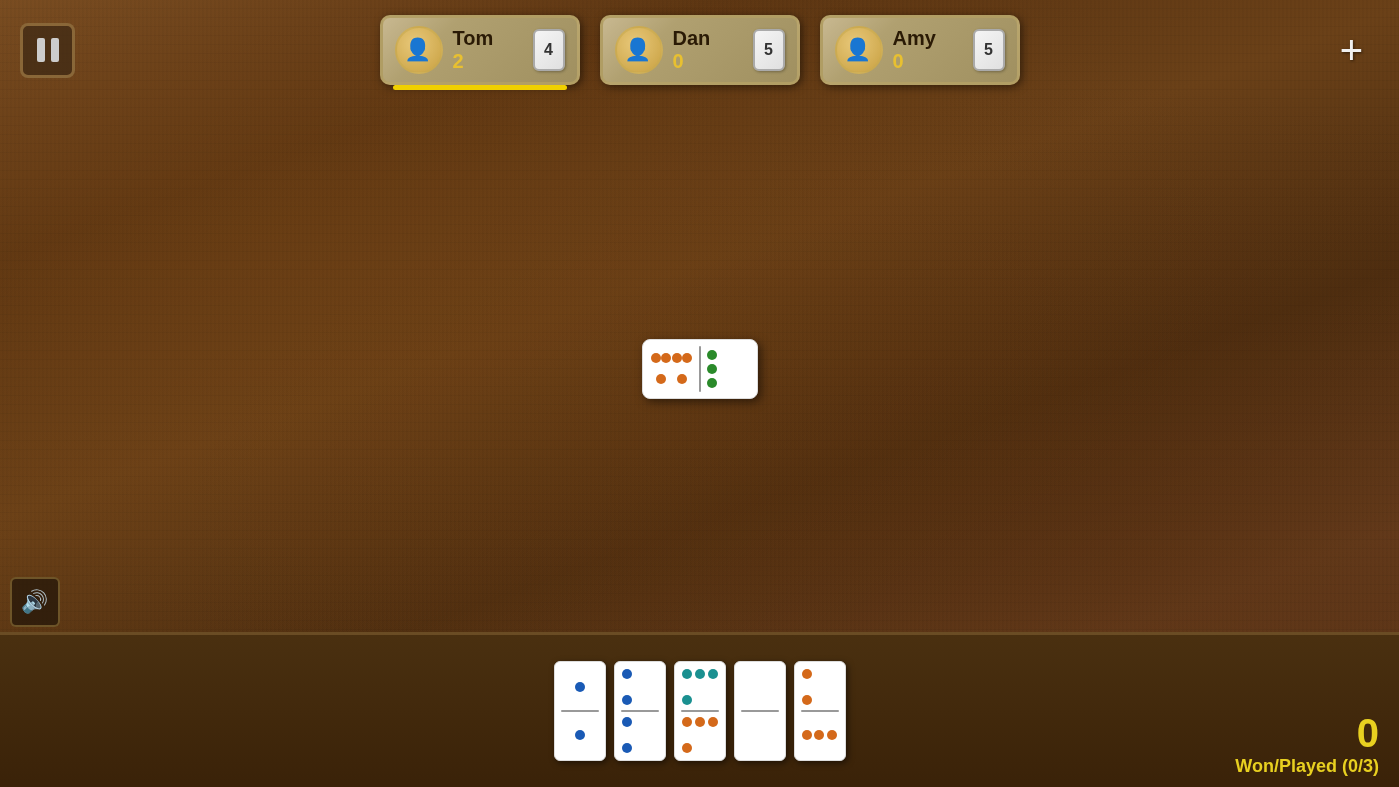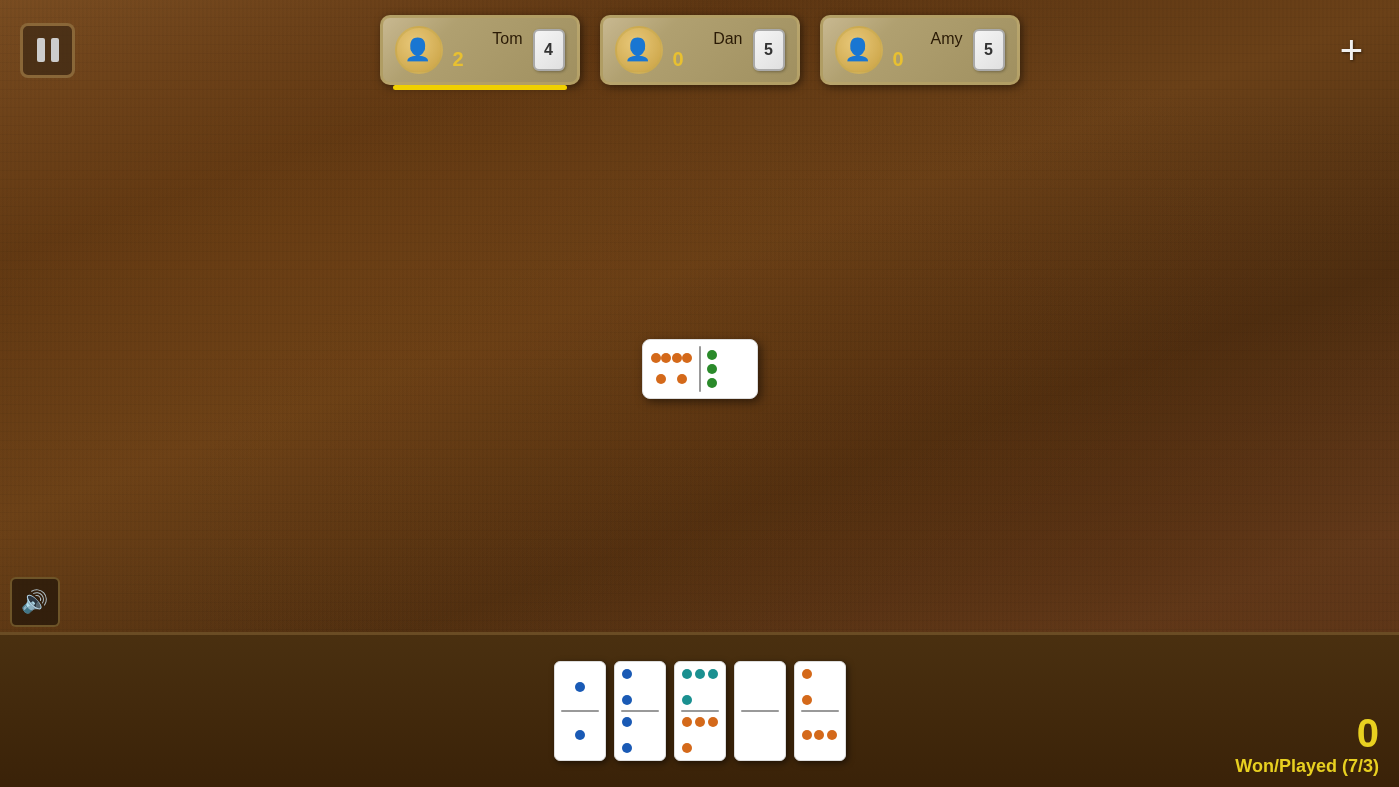--- a/index.html
+++ b/index.html
@@ -103,24 +103,23 @@
       justify-content: center;
       font-size: 22px;
       border: 2px solid rgba(200,170,80,0.6);
     }
 
     .player-info {
       flex: 1;
     }
 
     .player-name {
-      font-size: 16px;
-      font-weight: normal;
+      font-size: 20px;
+      font-weight: bold;
       color: #2a1a05;
-      text-align: right;
     }
 
     .player-score {
       font-size: 20px;
       font-weight: bold;
       color: #e8c030;
     }
 
     .player-tiles {
       background: linear-gradient(135deg, #f5f5f5, #e0e0e0);
@@ -452,18 +451,18 @@
           <div class="hand-dot" style="background:#d4691a;"></div>
           <div class="hand-dot" style="background:#d4691a;"></div>
           <div class="hand-dot" style="background:#d4691a;"></div>
         </div>
       </div>
 
     </div>
 
     <div class="score-display">
       <div class="score-value">0</div>
-      <div class="score-label">Won/Played (7/3)</div>
+      <div class="score-label">Won/Played (0/3)</div>
     </div>
 
   </div>
 
 </div>
 
 </body></html>

